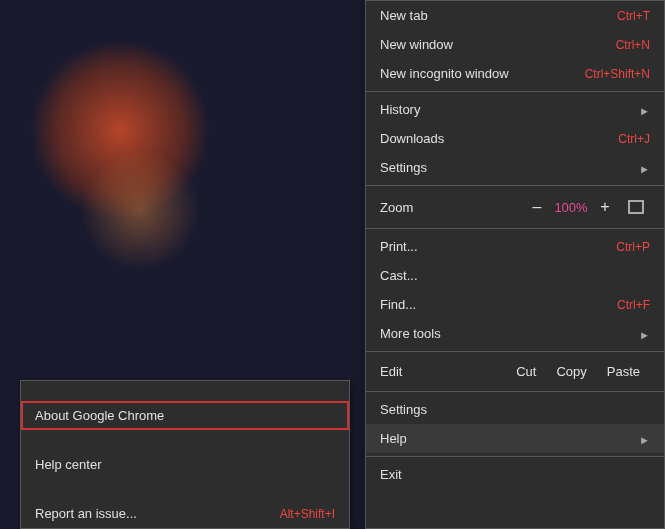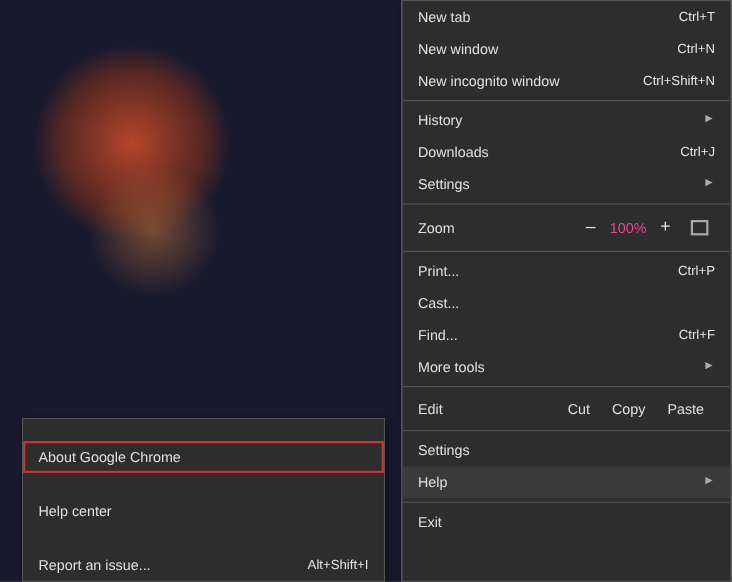--- a/index.html
+++ b/index.html
@@ -77,27 +77,27 @@
       z-index: 5;
       box-shadow: 2px 2px 10px rgba(0,0,0,0.6);
       overflow: hidden;
     }
 
     .menu-item {
       padding: 7px 14px;
       color: #e0e0e0;
       cursor: pointer;
       display: flex;
-      align-items: flex-start;
+      align-items: flex-end;
       justify-content: space-between;
       white-space: nowrap;
     }
 
     .menu-item .shortcut {
-      color: #e5e5e5;
+      color: #ef4444;
       font-size: 12px;
       margin-left: 20px;
     }
 
     .menu-item .arrow {
       color: #aaa;
       font-size: 11px;
     }
 
     .menu-separator {

